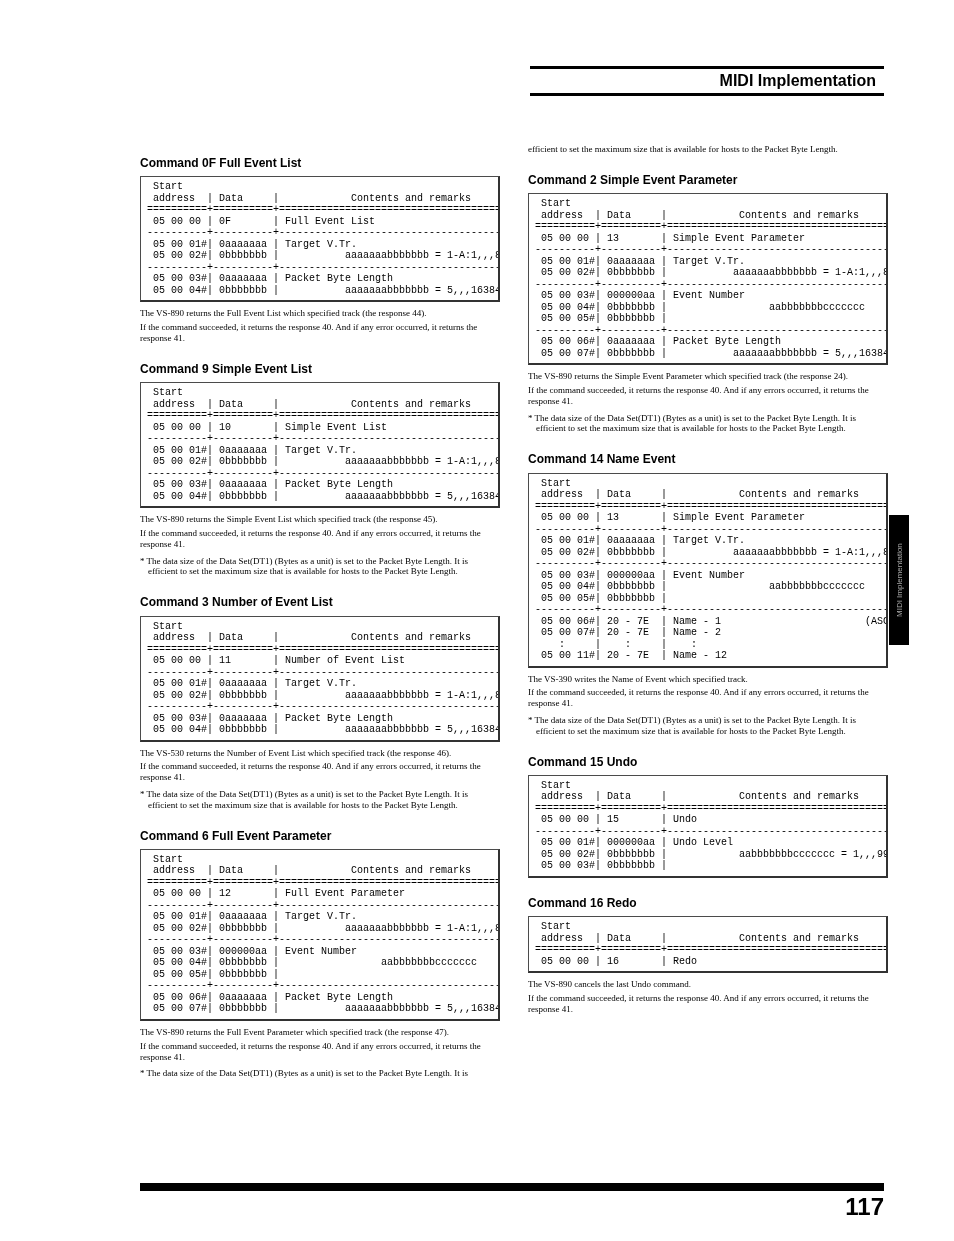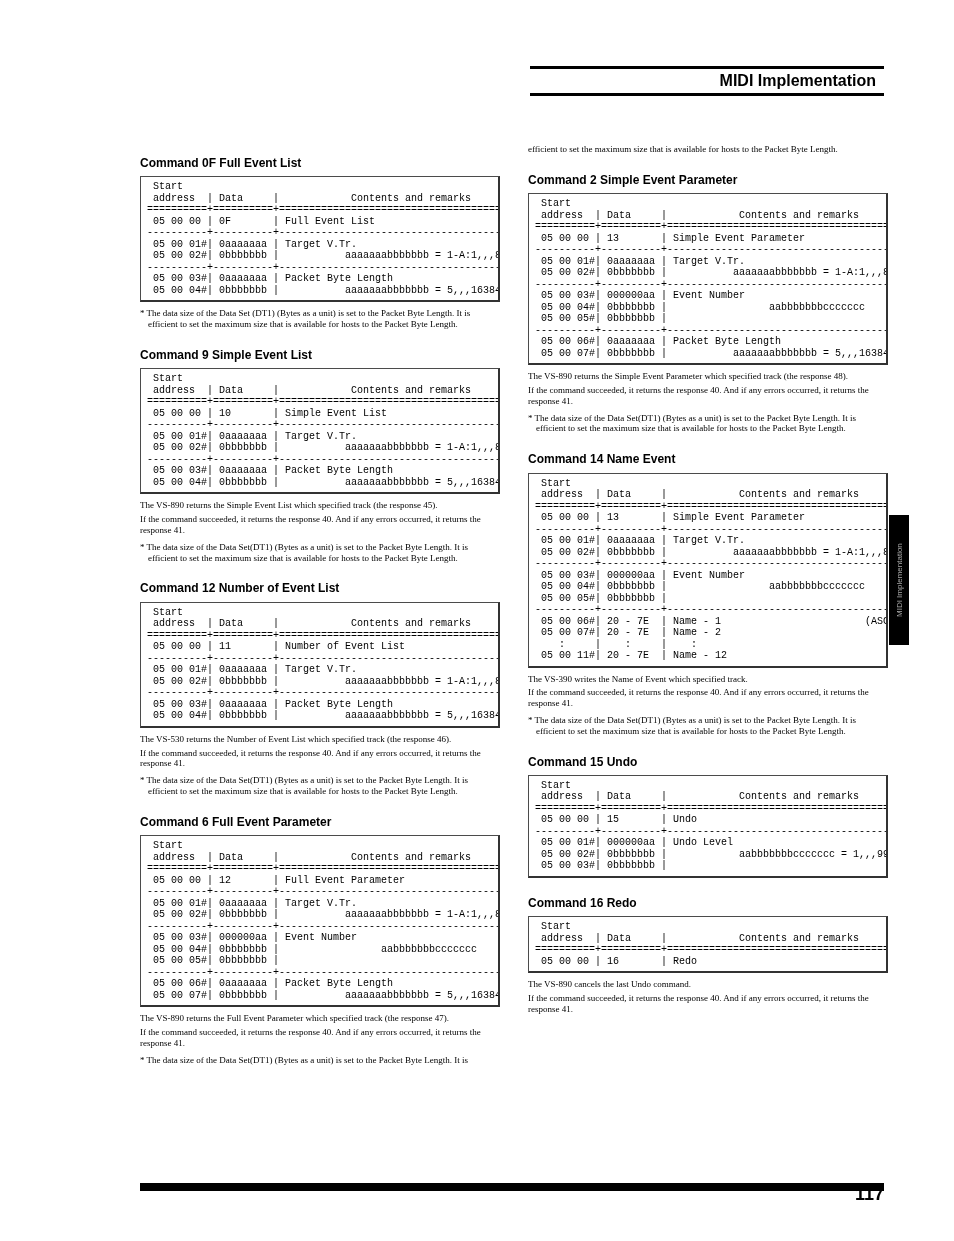--- a/index.html
+++ b/index.html
@@ -84,24 +84,24 @@
     position: absolute;
     left: 140px;
     right: 70px;
     bottom: 50px;
     height: 8px;
     background: #000;
   }
   .page-num {
     position: absolute;
     right: 70px;
-    bottom: 36px;
+    bottom: 20px;
     font-family: Arial, sans-serif;
     font-weight: bold;
-    font-size: 18px;
+    font-size: 24px;
   }
 </style>
 </head>
 <body>
 
 <div class="page">
   <div class="header-band">
     <span>MIDI Implementation</span>
   </div>
   <div class="side-tab">MIDI Implementation</div>
@@ -114,40 +114,43 @@
       <pre class="tbl"> Start
  address  | Data     |            Contents and remarks
 ==========+==========+========================================
  05 00 00 | 0F       | Full Event List
 ----------+----------+----------------------------------------
  05 00 01#| 0aaaaaaa | Target V.Tr.
  05 00 02#| 0bbbbbbb |           aaaaaaabbbbbbb = 1-A:1,,,8-B:8,Take
 ----------+----------+----------------------------------------
  05 00 03#| 0aaaaaaa | Packet Byte Length
  05 00 04#| 0bbbbbbb |           aaaaaaabbbbbbb = 5,,,16384(=00)</pre>
-      <div class="note">* The data size of the Data Set (DT1) (Bytes as a unit) is set to the Packet Byte Length. It is efficient to set the maximum size that is available for hosts to the Packet Byte Length.</div>
+      <div class="body-txt">
+        <p>The VS-890 returns the Full Event List which specified track (the response 44).</p>
+        <p>If the command succeeded, it returns the response 40. And if any error occurred, it returns the response 41.</p>
+      </div>
 
       <div class="sect-title">Command 9 Simple Event List</div>
       <pre class="tbl"> Start
  address  | Data     |            Contents and remarks
 ==========+==========+========================================
  05 00 00 | 10       | Simple Event List
 ----------+----------+----------------------------------------
  05 00 01#| 0aaaaaaa | Target V.Tr.
  05 00 02#| 0bbbbbbb |           aaaaaaabbbbbbb = 1-A:1,,,8-B:8,Take
 ----------+----------+----------------------------------------
  05 00 03#| 0aaaaaaa | Packet Byte Length
  05 00 04#| 0bbbbbbb |           aaaaaaabbbbbbb = 5,,,16384(=00)</pre>
       <div class="body-txt">
         <p>The VS-890 returns the Simple Event List which specified track (the response 45).</p>
         <p>If the command succeeded, it returns the response 40. And if any errors occurred, it returns the response 41.</p>
       </div>
       <div class="note">* The data size of the Data Set(DT1) (Bytes as a unit) is set to the Packet Byte Length. It is efficient to set the maximum size that is available for hosts to the Packet Byte Length.</div>
 
-      <div class="sect-title">Command 12 Number of Event List</div>
+      <div class="sect-title">Command 3 Number of Event List</div>
       <pre class="tbl"> Start
  address  | Data     |            Contents and remarks
 ==========+==========+========================================
  05 00 00 | 11       | Number of Event List
 ----------+----------+----------------------------------------
  05 00 01#| 0aaaaaaa | Target V.Tr.
  05 00 02#| 0bbbbbbb |           aaaaaaabbbbbbb = 1-A:1,,,8-B:8,Take
 ----------+----------+----------------------------------------
  05 00 03#| 0aaaaaaa | Packet Byte Length
  05 00 04#| 0bbbbbbb |           aaaaaaabbbbbbb = 5,,,16384(=00)</pre>
@@ -193,21 +196,21 @@
  05 00 01#| 0aaaaaaa | Target V.Tr.
  05 00 02#| 0bbbbbbb |           aaaaaaabbbbbbb = 1-A:1,,,8-B:8,Take
 ----------+----------+----------------------------------------
  05 00 03#| 000000aa | Event Number
  05 00 04#| 0bbbbbbb |                 aabbbbbbbccccccc
  05 00 05#| 0bbbbbbb |
 ----------+----------+----------------------------------------
  05 00 06#| 0aaaaaaa | Packet Byte Length
  05 00 07#| 0bbbbbbb |           aaaaaaabbbbbbb = 5,,,16384(=00)</pre>
       <div class="body-txt">
-        <p>The VS-890 returns the Simple Event Parameter which specified track (the response 48).</p>
+        <p>The VS-890 returns the Simple Event Parameter which specified track (the response 24).</p>
         <p>If the command succeeded, it returns the response 40. And if any errors occurred, it returns the response 41.</p>
       </div>
       <div class="note">* The data size of the Data Set(DT1) (Bytes as a unit) is set to the Packet Byte Length. It is efficient to set the maximum size that is available for hosts to the Packet Byte Length.</div>
 
       <div class="sect-title">Command 14 Name Event</div>
       <pre class="tbl"> Start
  address  | Data     |            Contents and remarks
 ==========+==========+========================================
  05 00 00 | 13       | Simple Event Parameter
 ----------+----------+----------------------------------------

